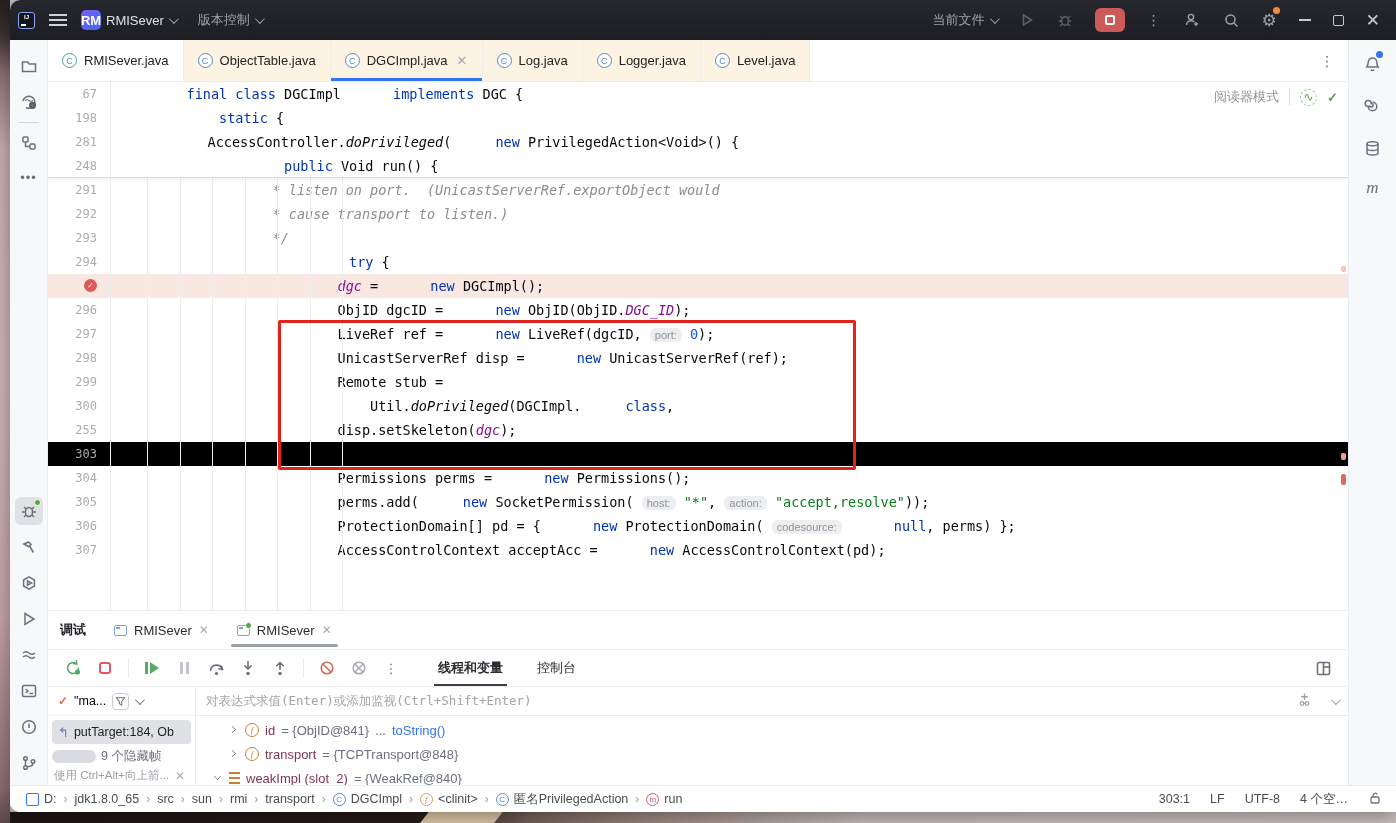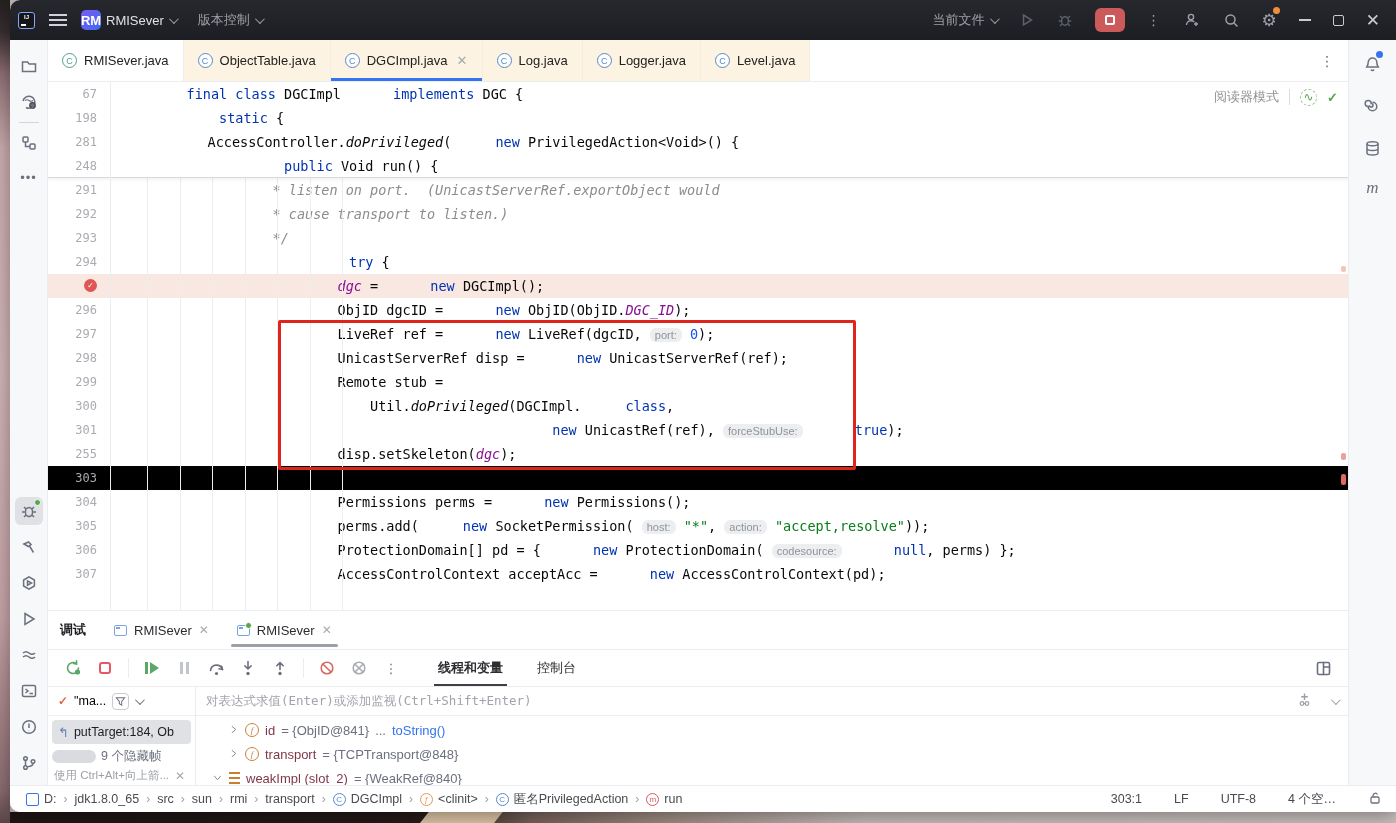--- a/index.html
+++ b/index.html
@@ -126,21 +126,21 @@
   
   .statusbar { position:absolute; left:0; right:0; top:785px; height:27px; background:#fff; border-top:1px solid #ebecf0; display:flex; align-items:center; font-size:12.5px; color:#494b50; padding:0 14px 0 16px; }
   .crumbs { display:flex; align-items:center; gap:7px; white-space:nowrap; }
   .crumb { display:flex; align-items:center; gap:5px; }
   .crumb-sep { color:#9ea2a8; font-size:12px; }
   .ci { width:13px; height:13px; border-radius:50%; font-size:8px; display:flex; align-items:center; justify-content:center; flex:0 0 auto; }
   .ci.drive { border-radius:2px; border:1.4px solid #3574f0; }
   .ci.class { border:1.3px solid #5788c9; color:#5788c9; }
   .ci.init { border:1.3px solid #e09955; color:#e09955; }
   .ci.runm { border:1.3px solid #d65a66; color:#d65a66; }
-  .sb-right { margin-left:auto; display:flex; align-items:center; gap:32px; color:#494b50; }
+  .sb-right { margin-left:auto; display:flex; align-items:center; gap:20px; color:#494b50; }
 </style>
 </head>
 <body>
 
 <div class="desktop">
   <div class="desk-bottom"></div>
   <div class="desk-wedge"></div>
   <div class="desk-left"></div>
 </div>
 
@@ -372,24 +372,20 @@
           <span class="g">298</span>
           <span class="t"><span class="s-p">                            </span><span class="s-p">UnicastServerRef disp = </span><span class="s-k">new </span><span class="s-p">UnicastServerRef(ref);</span></span>
         </div>
         <div class="cl">
           <span class="g">299</span>
           <span class="t"><span class="s-p">                            </span><span class="s-p">Remote stub =</span></span>
         </div>
         <div class="cl">
           <span class="g">300</span>
           <span class="t"><span class="s-p">                                </span><span class="s-p">Util.</span><span class="s-m">doPrivileged</span><span class="s-p">(DGCImpl.</span><span class="s-k">class</span><span class="s-p">,</span></span>
-        </div>
-        <div class="cl">
-          <span class="g">301</span>
-          <span class="t"><span class="s-p">                                                 </span><span class="s-k">new </span><span class="s-p">UnicastRef(ref), </span><span class="s-h">forceStubUse:</span><span class="s-p"> </span><span class="s-k">true</span><span class="s-p">);</span></span>
         </div>
         <div class="cl">
           <span class="g">255</span>
           <span class="t"><span class="s-p">                            </span><span class="s-p">disp.setSkeleton(</span><span class="s-f">dgc</span><span class="s-p">);</span></span>
         </div>
         <div class="cl cur">
           <span class="g">303</span>
           <span class="t"></span>
         </div>
         <div class="cl">

